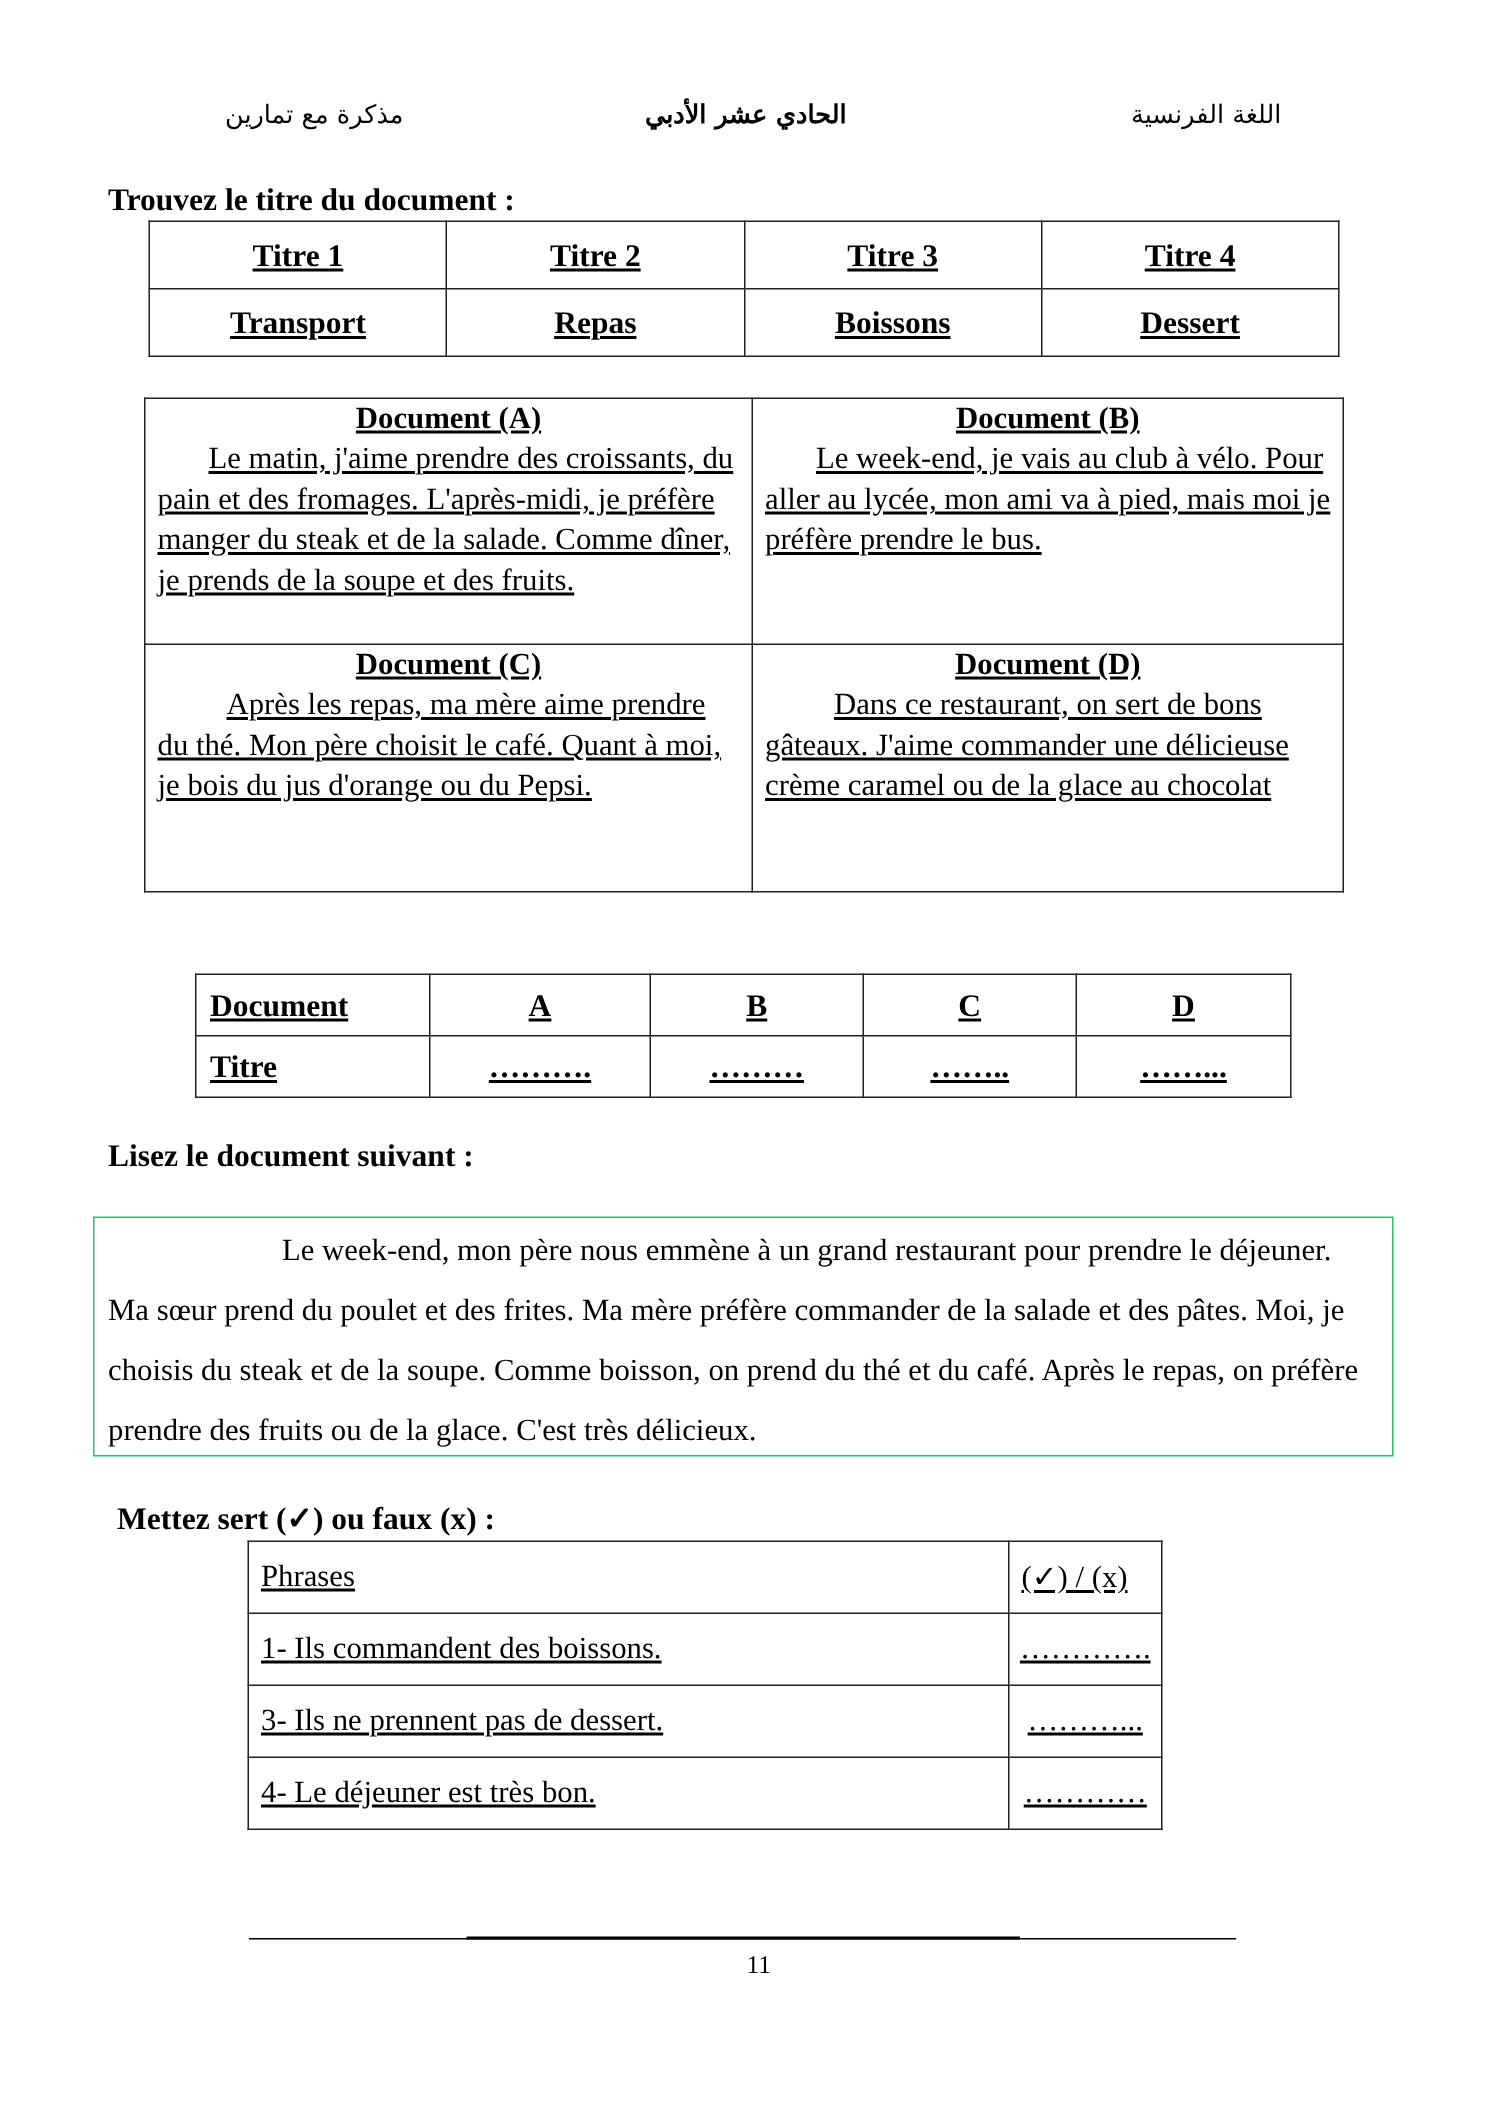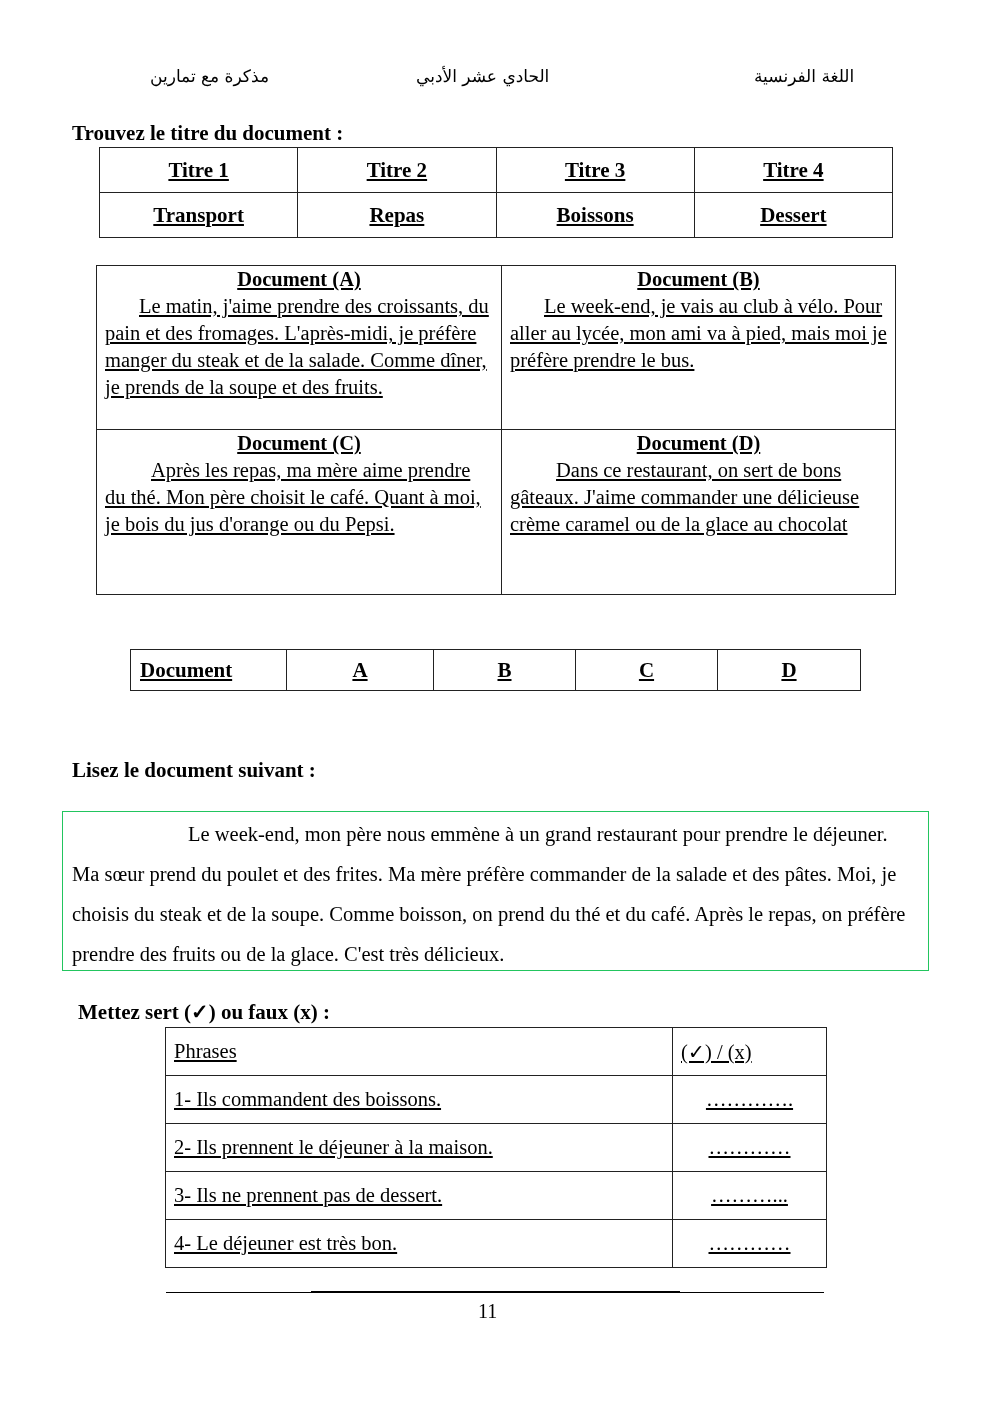--- a/index.html
+++ b/index.html
@@ -21,21 +21,21 @@
                line-height: 40px; padding: 2px 9px 0 9px; }
     .t4 td { font-size: 20.5px; height: 47px; }
     .t4 td.phr { padding-left: 8px; }
     .t4 td.ans { text-align: center; }
     .t4 td.anshead { text-align: left; padding-left: 8px; }
   </style>
 </head>
 <body>
 
 <div class="abs ar" style="left:150px; top:66px;">مذكرة مع تمارين</div>
-<div class="abs ar" style="left:416px; top:66px;">الحادي عشر الأدبي</div>
+<div class="abs ar" style="left:430px; top:66px;font-weight:bold;">الحادي عشر الأدبي</div>
 <div class="abs ar" style="left:754px; top:66px;">اللغة الفرنسية</div>
 
 <div class="abs heading" style="left:72px; top:121px;">Trouvez le titre du document :</div>
 
 <table class="t1" style="left:99px; top:147px; width:794px;">
   <tbody>
       <tr>
     <td style="width:25%;">Titre 1</td>
     <td style="width:25%;">Titre 2</td>
     <td style="width:25%;">Titre 3</td>
@@ -77,49 +77,52 @@
 
 <table class="t3" style="left:130px; top:649px; width:731px;border-radius:13px;">
   <tbody>
       <tr>
     <td class="rowhead" style="width:146px;">Document</td>
     <td style="width:146px;">A</td>
     <td style="width:141px;">B</td>
     <td style="width:141px;">C</td>
     <td>D</td>
   </tr>
+  <tr>
+    <td class="rowhead">Titre</td>
+    <td>……….</td>
+    <td>………</td>
+    <td>……..</td>
+    <td>……...</td>
+  </tr>
 </tbody>
   </table>
 
 <div class="abs heading" style="left:72px; top:758px;">Lisez le document suivant :</div>
 <div class="passage">
   <span style="display:inline-block; width:116px;"></span><span>Le week-end, mon père nous emmène à un grand restaurant pour prendre le déjeuner. Ma sœur prend du poulet et des frites. Ma mère préfère commander de la salade et des pâtes. Moi, je choisis du steak et de la soupe. Comme boisson, on prend du thé et du café. Après le repas, on préfère prendre des fruits ou de la glace. C'est très délicieux.</span>
 </div>
 
 <div class="abs heading" style="left:78px; top:1000px;">Mettez sert (✓) ou faux (x) :</div>
-<table class="t4" style="left:165px; top:1027px; width:662px;">
+<table class="t4" style="left:165px; top:1027px; width:610px;">
   <tbody>
       <tr>
     <td class="phr" style="width:498px;">Phrases</td>
     <td class="anshead">(✓) / (x)</td>
   </tr>
   <tr>
     <td class="phr">1- Ils commandent des boissons.</td>
     <td class="ans">………….</td>
-  </tr>
-  <tr>
-    <td class="phr">2- Ils prennent le déjeuner à la maison.</td>
-    <td class="ans">…………</td>
   </tr>
   <tr>
     <td class="phr">3- Ils ne prennent pas de dessert.</td>
     <td class="ans">………...</td>
   </tr>
   <tr>
     <td class="phr">4- Le déjeuner est très bon.</td>
     <td class="ans">…………</td>
   </tr>
 </tbody>
   </table>
 
 <div class="abs" style="left:166px; top:1292px; width:658px; height:1px; background:#000;"></div>
 <div class="abs" style="left:311px; top:1291px; width:369px; height:2px; background:#000;"></div>
-<div class="abs" style="left:478px; top:1300px; width:36px; text-align:left; font-size:20px;">11</div>
+<div class="abs" style="left:478px; top:1300px; width:36px; text-align:right; font-size:17px;">11</div>
 
 </body></html>

